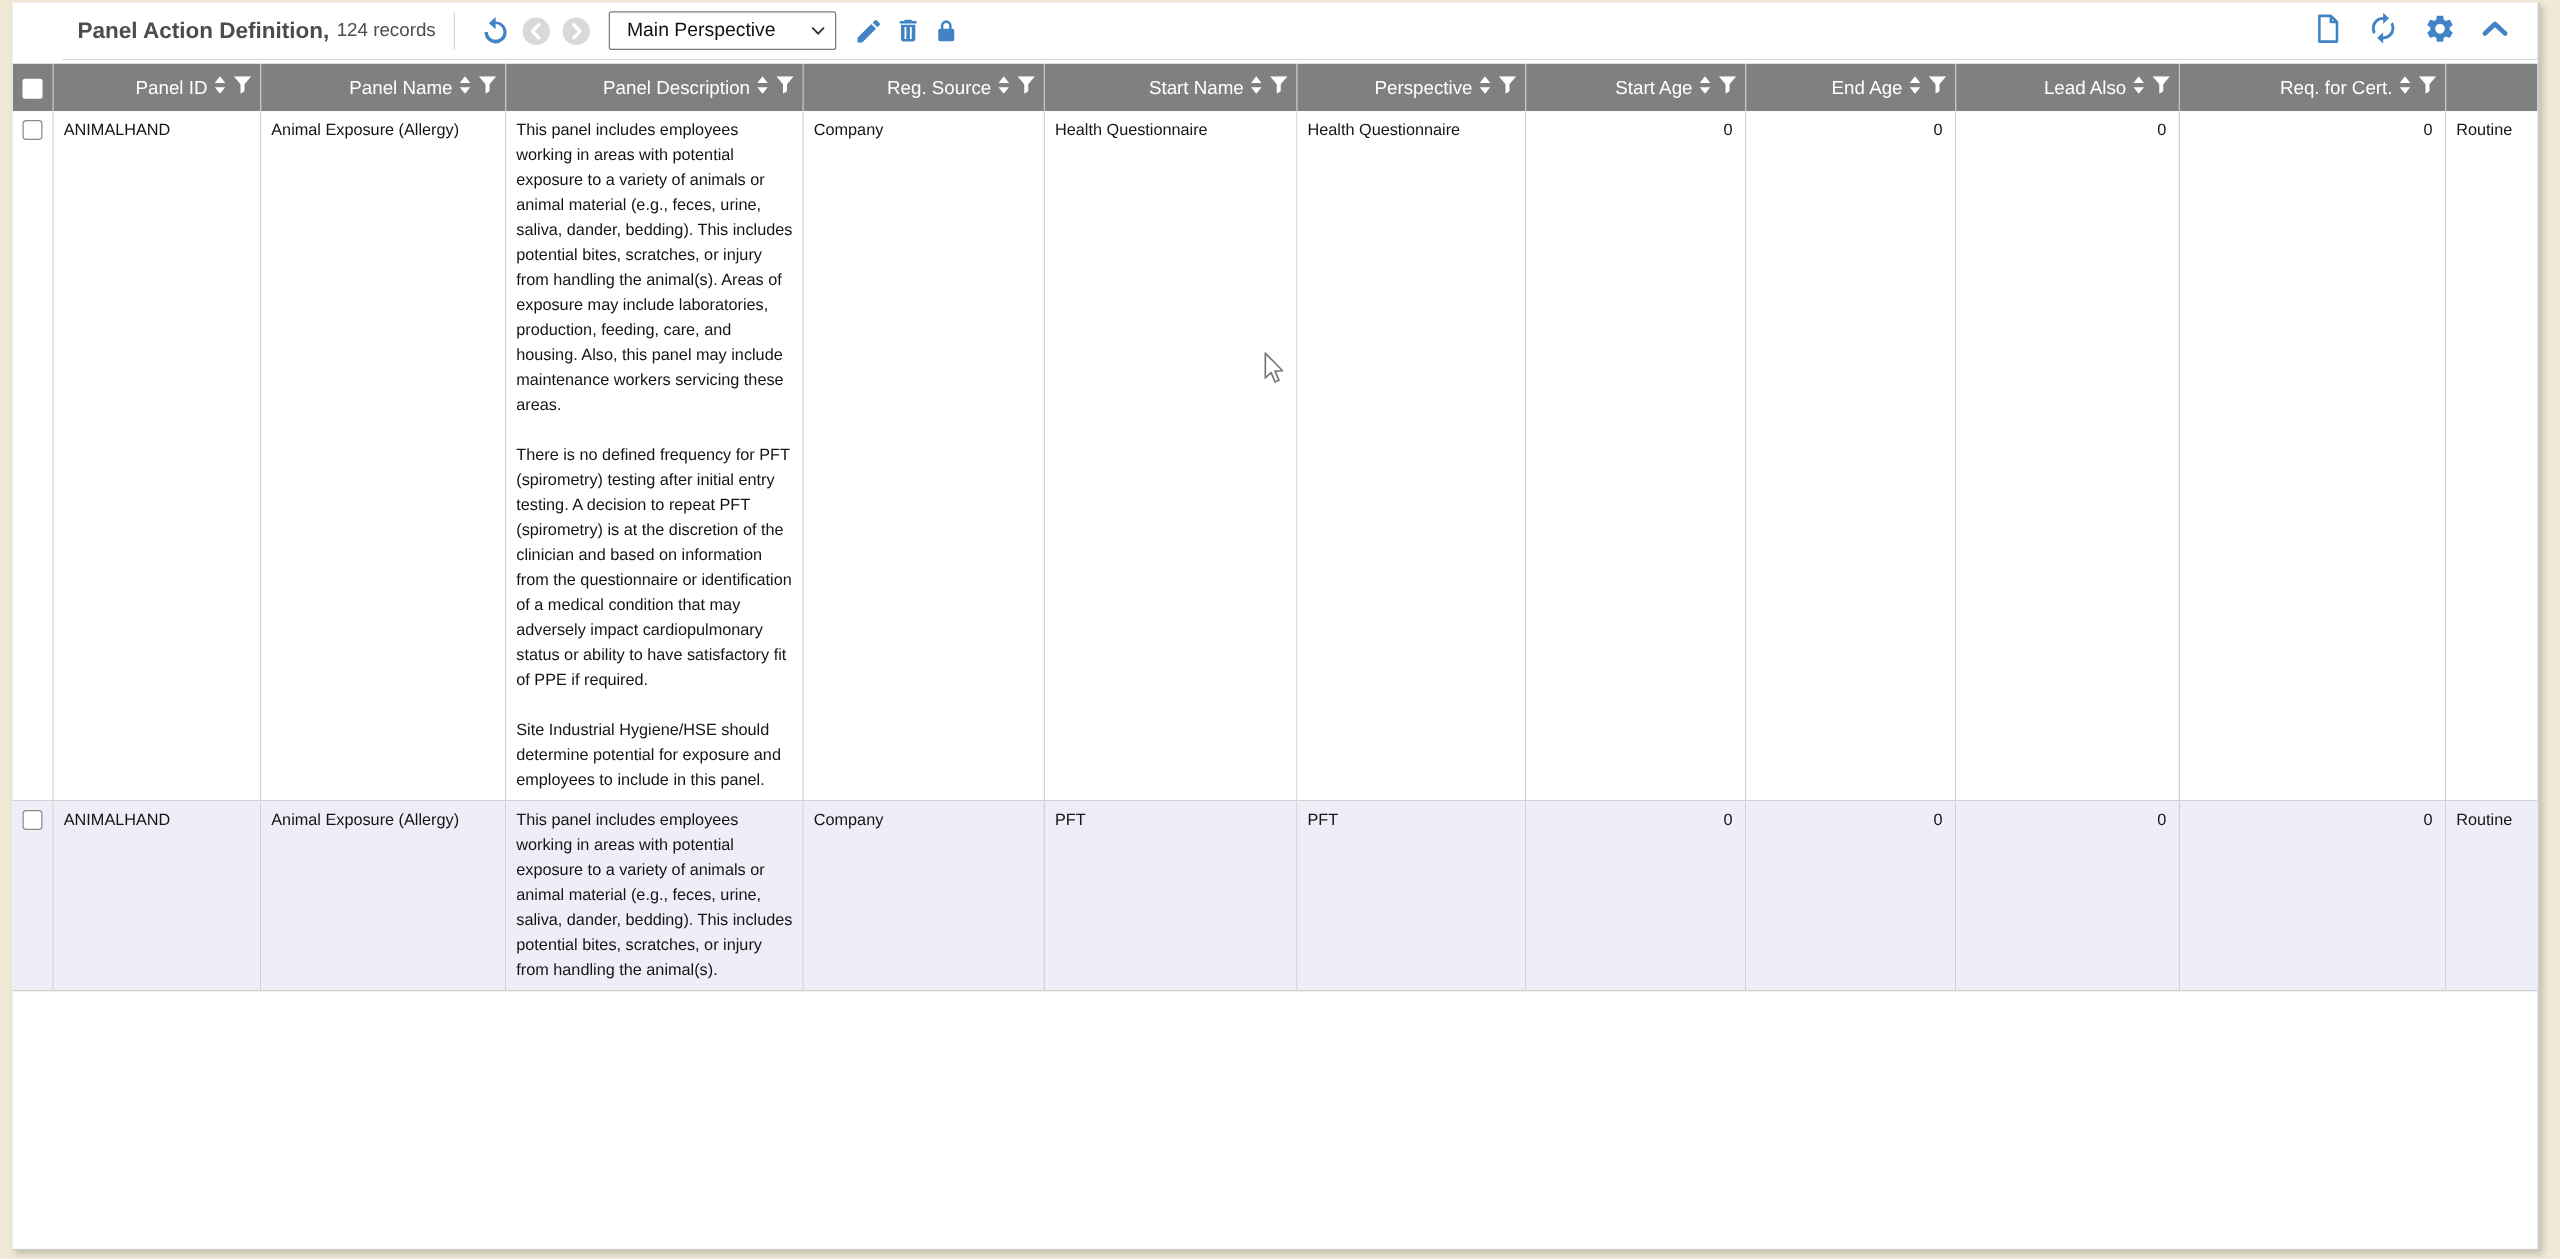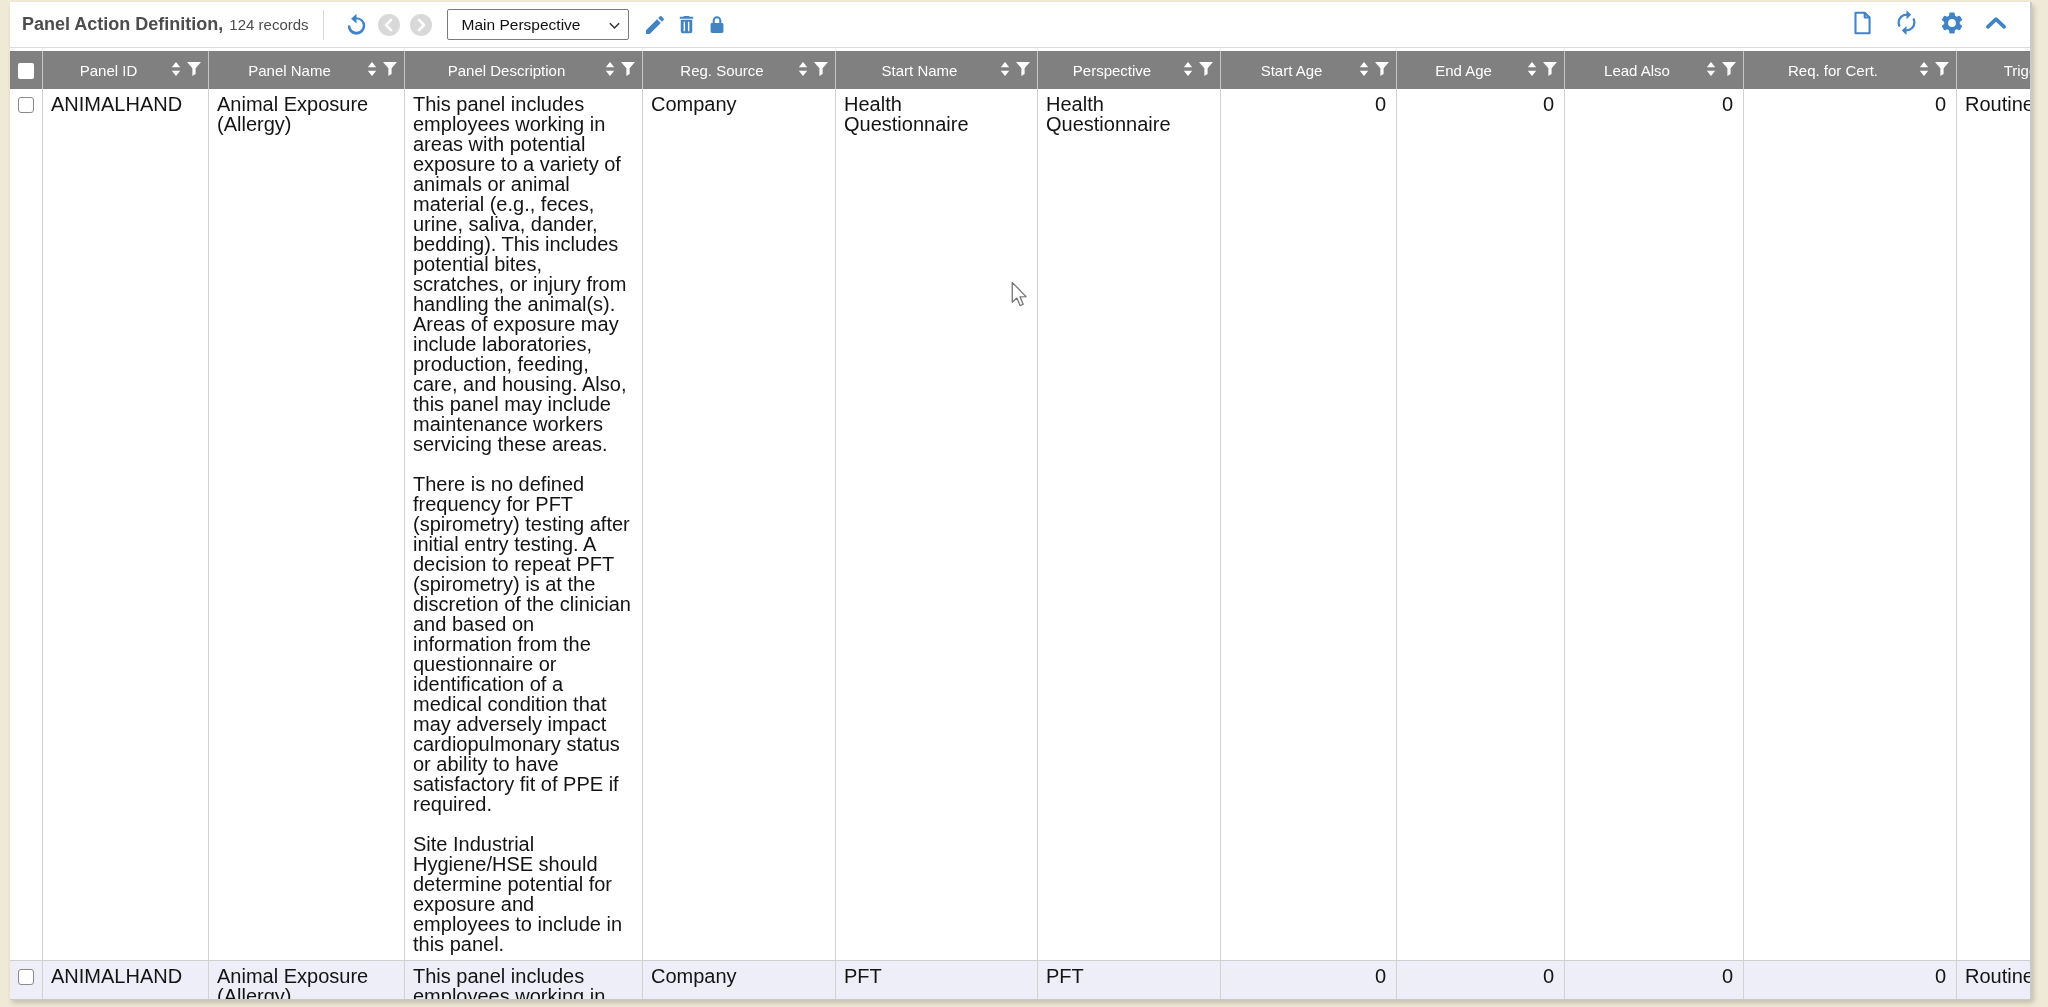--- a/index.html
+++ b/index.html
@@ -14,21 +14,21 @@
     width:2022px; height:998px;
     background:#fff;
     border-right:2px solid #c9c9c9;
     border-bottom:1px solid #c9c9c9;
     box-shadow:2px 3px 5px rgba(0,0,0,.18);
     overflow:hidden;
   }
   
   .toolbar {
     height:46px; background:#fff; border-bottom:1px solid #dcdcdc;
-    display:flex; align-items:center; padding:0 14px 0 12px;
+    display:flex; align-items:center; padding:0 14px 0 12px;margin-left:40px;
   }
   .tb-title { font-size:18px; font-weight:bold; color:#4d4d4d; white-space:nowrap; }
   .tb-count { font-size:15px; color:#4d4d4d; margin-left:6px; white-space:nowrap; }
   .tb-sep { width:1px; height:30px; background:#d9d9d9; margin:0 16px 0 14px; }
   .tb-btn { border:none; background:transparent; padding:0; margin:0 4px; cursor:pointer;
             display:inline-flex; align-items:center; justify-content:center; }
   .tb-btn svg { display:block; }
   .select-wrap { position:relative; margin:0 10px; }
   .select-wrap select {
     appearance:none; -webkit-appearance:none;
@@ -38,29 +38,29 @@
     font-family:"Liberation Sans","DejaVu Sans",sans-serif;
   }
   .select-chevron { position:absolute; right:8px; top:9px; pointer-events:none; }
   .tb-spacer { flex:1; }
   .tb-right .tb-btn { margin:0 7px; }
   
   .grid-scroll { position:relative; width:100%; height:952px; overflow:hidden; background:#fff; padding-top:3px; }
   table { border-collapse:separate; border-spacing:0; table-layout:fixed; width:2107px; }
   th {
     background:#808080; color:#fff; font-weight:400; font-size:15px;
-    height:38px; text-align:center; padding:0;
+    height:38px; text-align:right; padding:0;
     border-right:1px solid rgba(255,255,255,.55);
     overflow:hidden; white-space:nowrap;
   }
   .th-inner { display:flex; align-items:center; gap:5px; padding:0 7px 0 8px; }
   .th-label { flex:1; overflow:hidden; white-space:nowrap; }
   .th-icons { display:inline-flex; align-items:center; gap:6px; flex:none; }
   td {
-    vertical-align:top; font-size:20px; line-height:20px; color:#141414;
+    vertical-align:top; font-size:13px; line-height:20px; color:#141414;
     padding:5px 8px 6px 8px;
     border-right:1px solid #d2d2d2; border-bottom:1px solid #cfcfcf;
     background:#fff; overflow:hidden;
   }
   tbody tr:nth-child(even) td { background:#edeef7; }
   td.num { text-align:right; padding-right:10px; }
   td.desc { white-space:pre-line; }
   td.cb-cell, th.cb-col { text-align:center; }
   td.cb-cell { padding-top:7px; }
   .cb {

